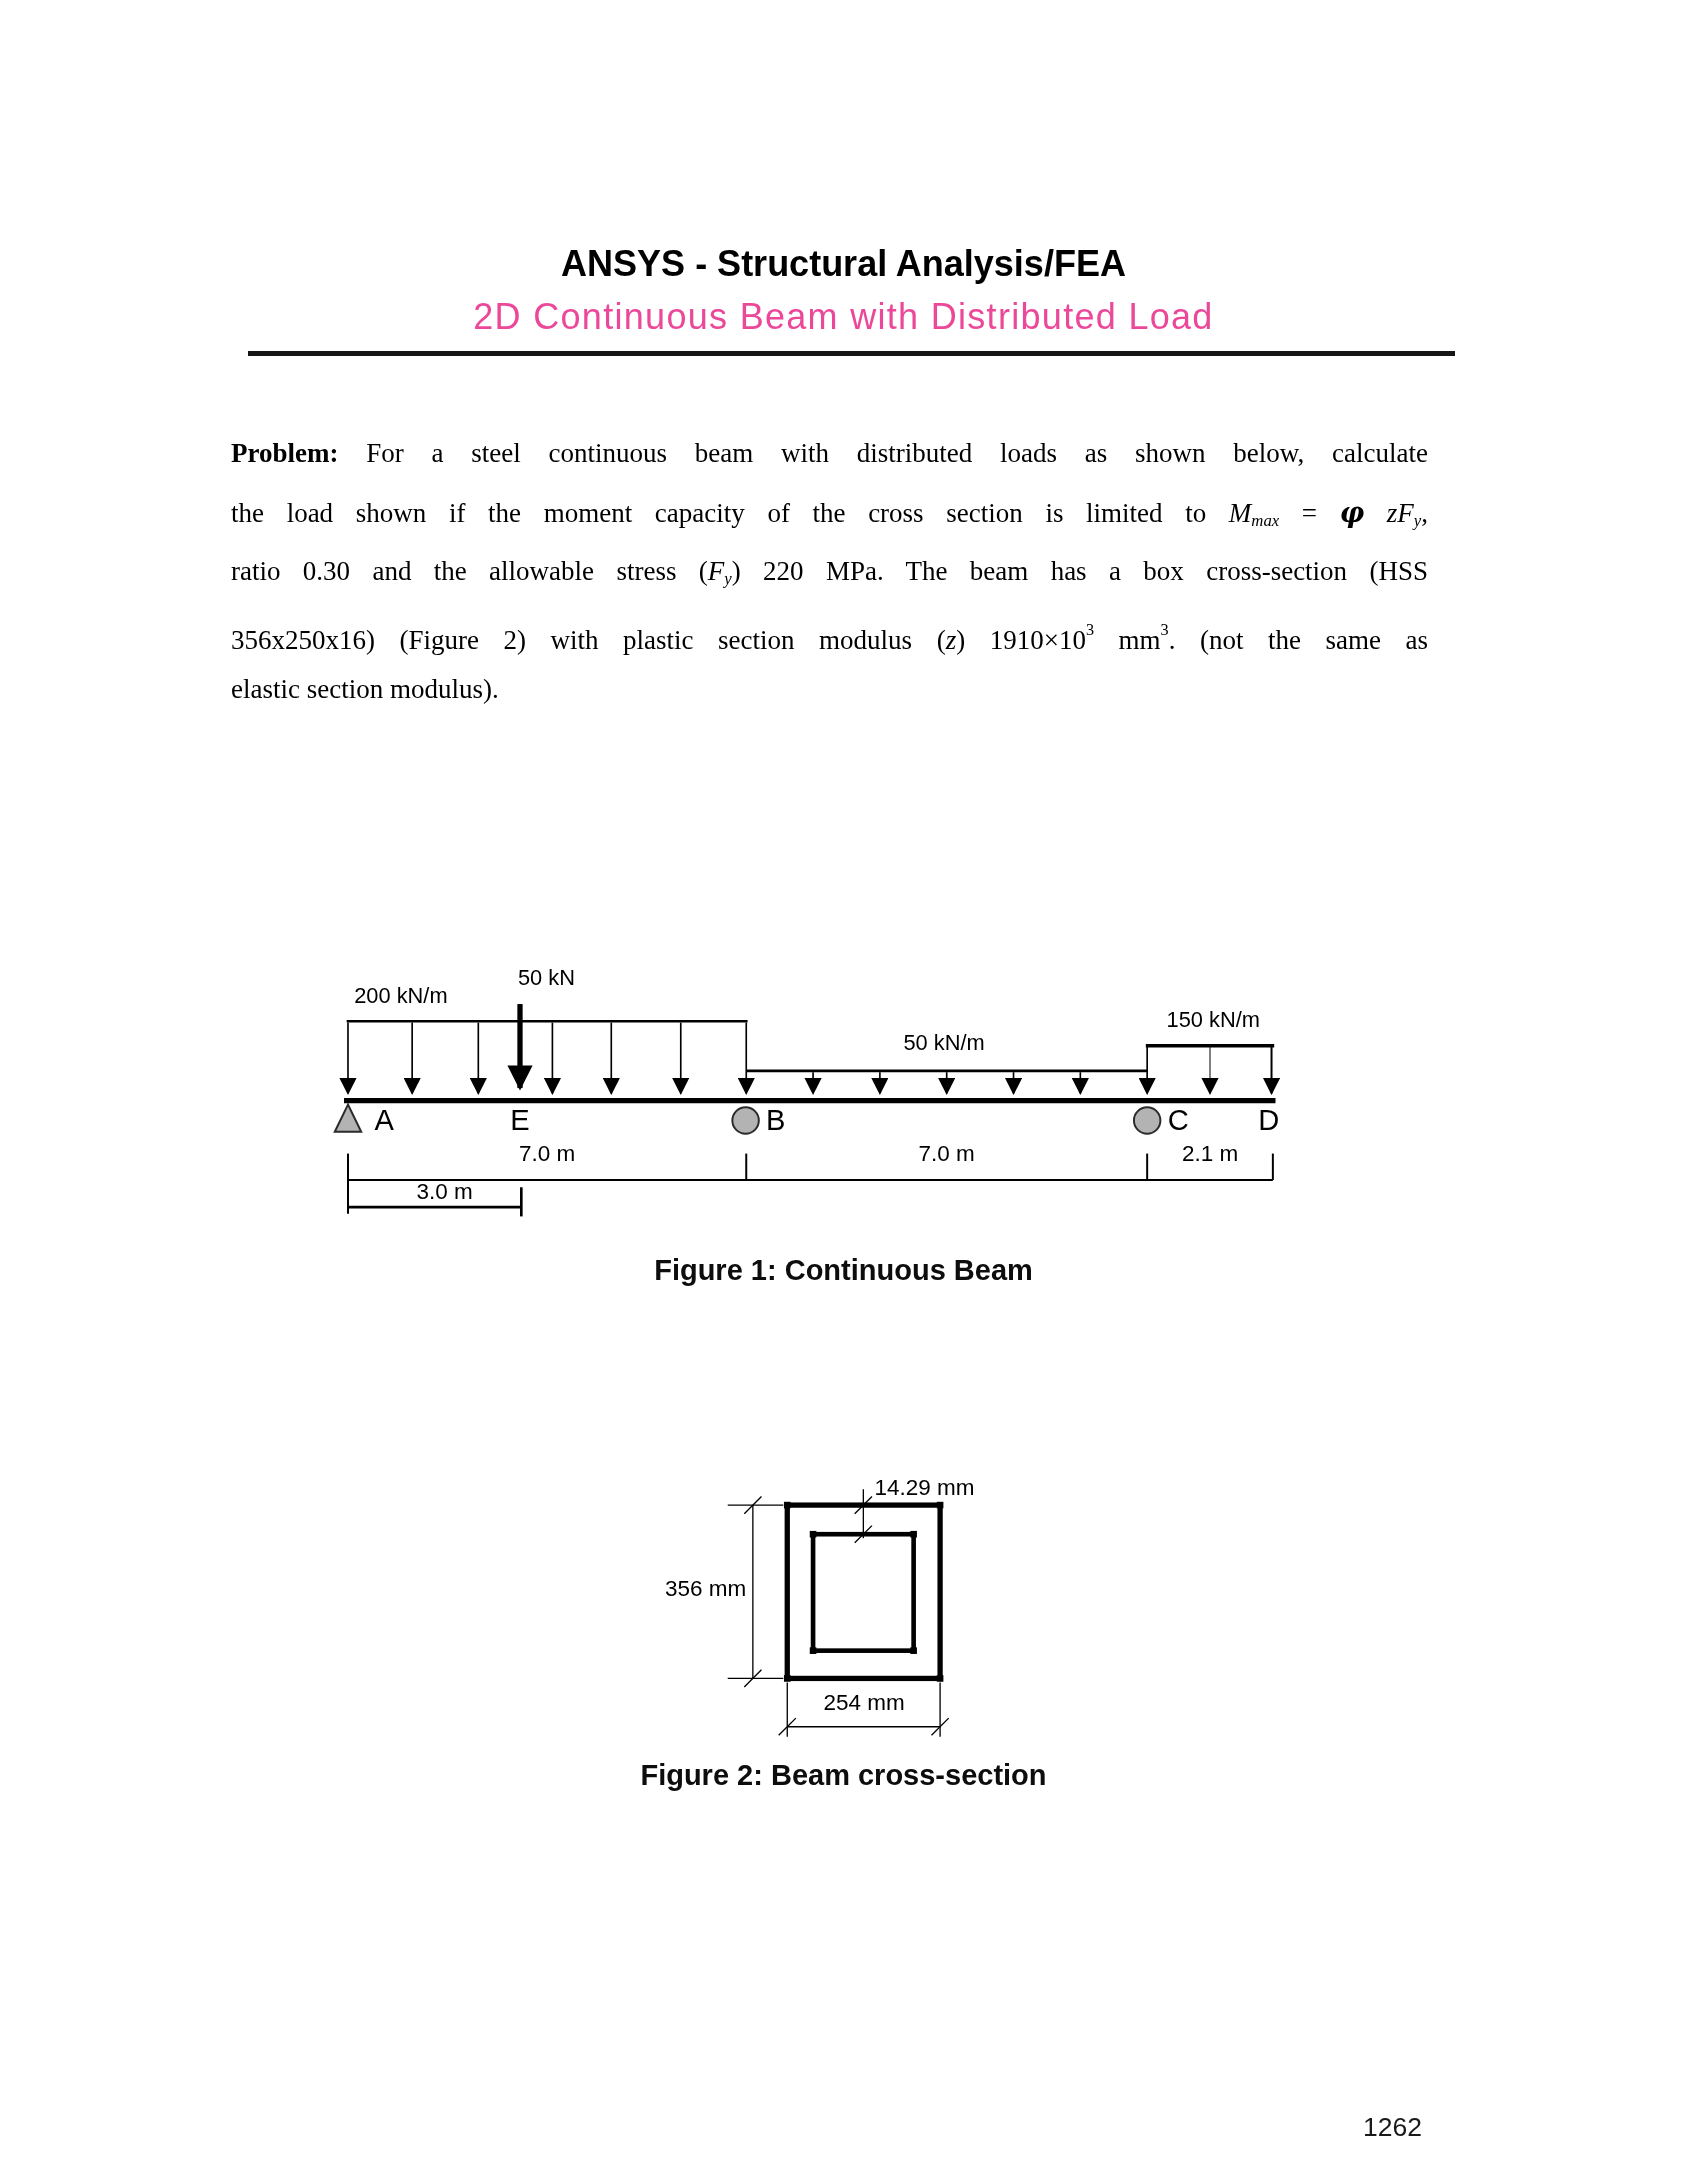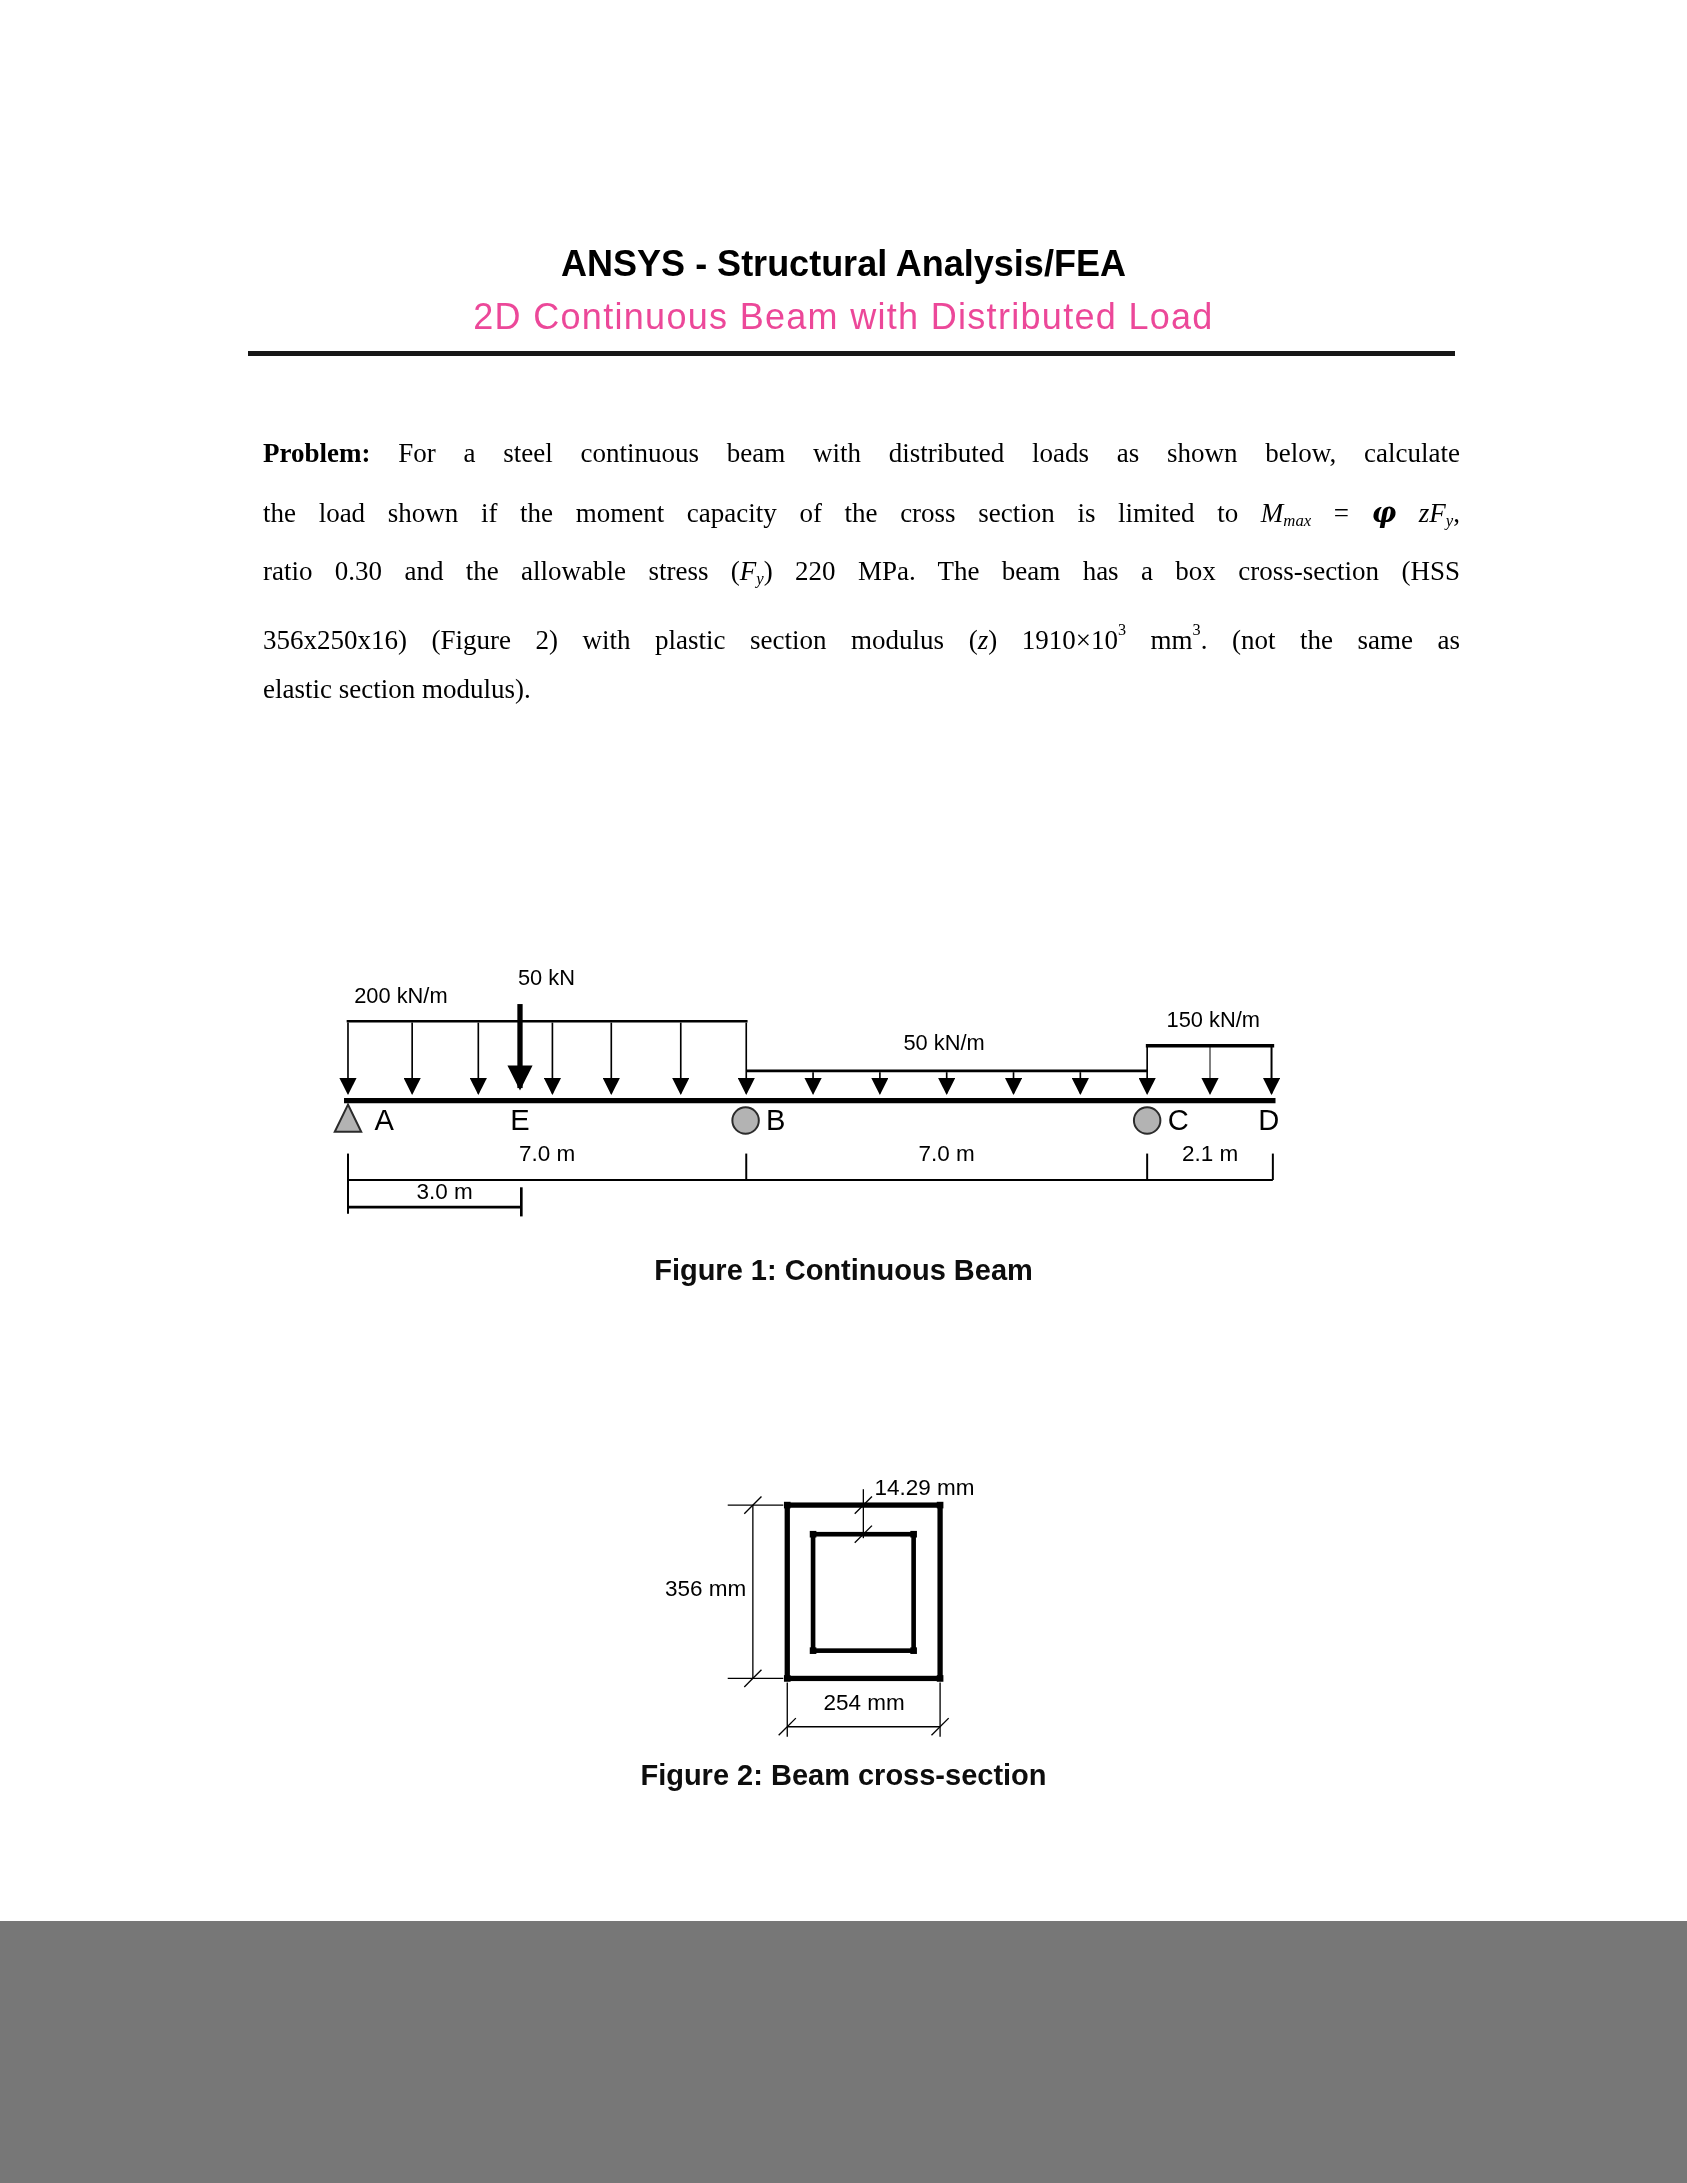--- a/index.html
+++ b/index.html
@@ -1,18 +1,18 @@
 <!DOCTYPE html>
 <html style="font-size:10.6px"><head>
 <meta charset="utf-8">
 <style>
   html,body{margin:0;padding:0;background:#777;}
   .page{
     position:relative;
-    width:1687px;height:1921px;
+    width:1687px;height:2183px;
     background:#ffffff;
     font-family:"Liberation Sans",sans-serif;
     color:#000;
     overflow:hidden;
   }
   
   .title{
     position:absolute;left:0;top:243px;width:1687px;
     text-align:center;
     font-size:36px;font-weight:bold;letter-spacing:0px;
@@ -23,21 +23,21 @@
     text-align:center;
     font-size:36px;font-weight:normal;letter-spacing:1.3px;
     color:#ec4899;
   }
   .title-rule{
     position:absolute;left:248px;top:351px;width:1207px;height:4.6px;
     background:#161616;
   }
   
   .problem{
-    position:absolute;left:263px;top:424px;width:1197px;
+    position:absolute;left:231px;top:424px;width:1197px;
     font-family:"Liberation Serif",serif;
     font-size:27px;
   }
   .pline{height:59px;line-height:59px;}
   .jline{text-align:justify;text-align-last:justify;}
   .s-b{font-weight:bold;}
   .s-i{font-style:italic;}
   .s-isub{font-style:italic;font-size:0.62em;vertical-align:-0.22em;}
   .s-sup{font-size:0.60em;vertical-align:0.85em;}
   .s-phi{font-family:"DejaVu Serif",serif;font-style:italic;font-weight:bold;}

